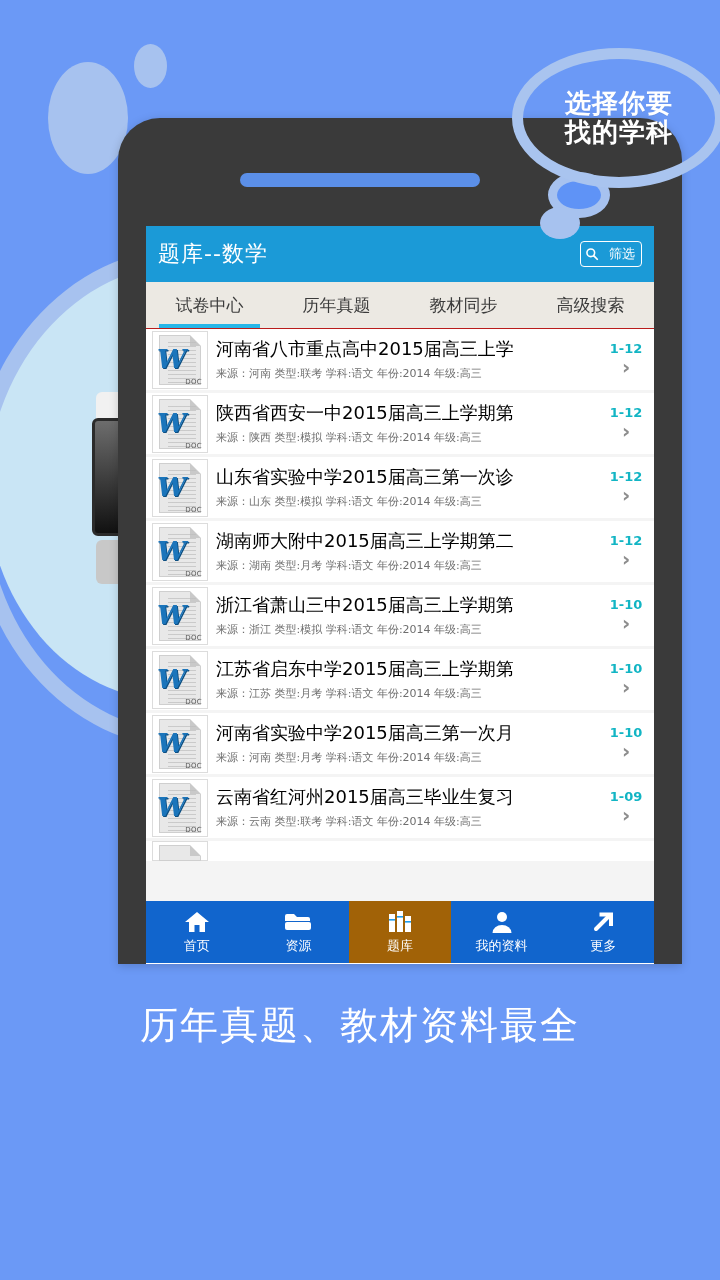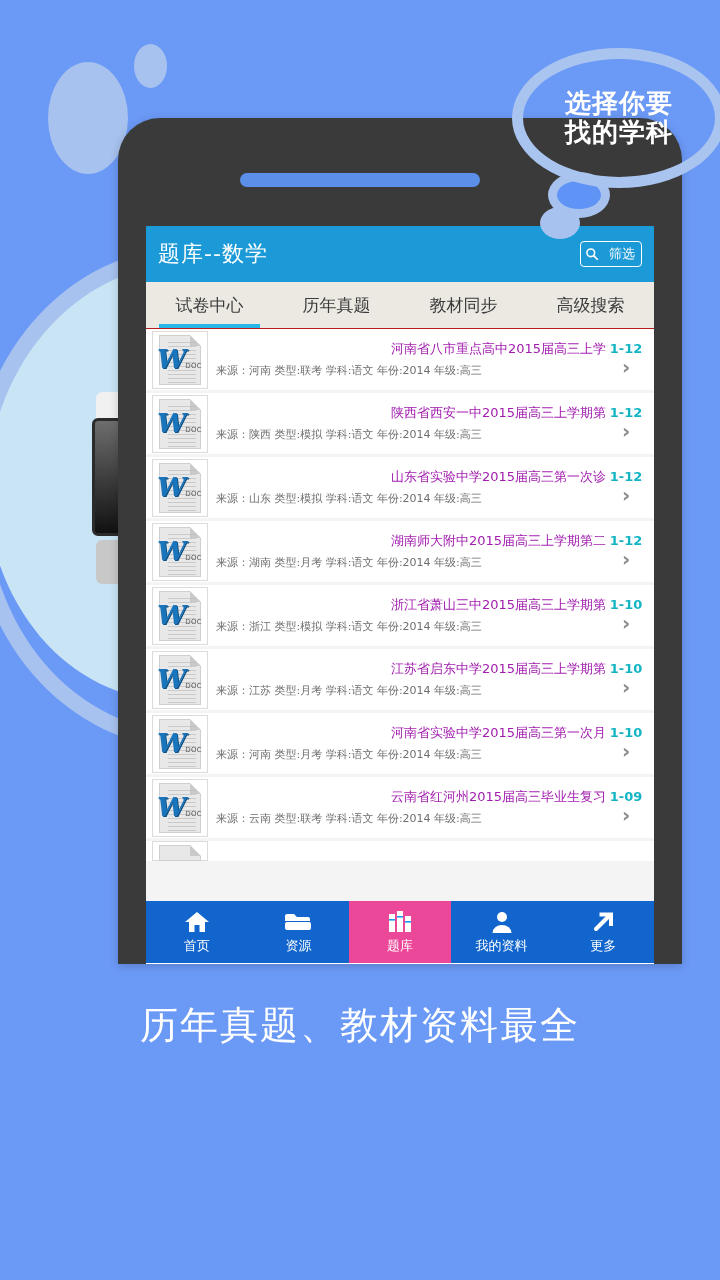--- a/index.html
+++ b/index.html
@@ -64,33 +64,33 @@
             border:1px solid #dcdcdc;background:#ffffff;box-sizing:border-box;margin-right:6px;}
   .doc-page{position:absolute;left:6px;top:3px;width:42px;height:50px;background:#e8e8e8;
             border:1px solid #cfcfcf;box-sizing:border-box;}
   .doc-page::before{content:"";position:absolute;right:-1px;top:-1px;border-width:0 11px 11px 0;
             border-style:solid;border-color:#ffffff #ffffff #c9c9c9 #c9c9c9;}
   .doc-lines{position:absolute;left:8px;top:6px;right:4px;height:42px;
              background:repeating-linear-gradient(#bdbdbd 0 1px,transparent 1px 4px);opacity:.7;}
   .doc-w{position:absolute;left:4px;top:12px;font-size:26px;font-weight:bold;color:#1b75bb;
          font-style:italic;font-family:"DejaVu Serif","Liberation Serif",serif;
          text-shadow:1px 1px 0 #0d4f82;}
-  .doc-tag{position:absolute;right:5px;bottom:18px;font-size:7px;color:#5b5b5b;letter-spacing:.3px;}
+  .doc-tag{position:absolute;right:5px;bottom:2px;font-size:7px;color:#5b5b5b;letter-spacing:.3px;}
   .row-body{flex:1;min-width:0;padding-left:2px;}
-  .row-title{font-size:13px;color:#a21caf;white-space:nowrap;overflow:hidden;line-height:1.25;text-align:right;}
+  .row-title{font-size:18px;color:#000000;white-space:nowrap;overflow:hidden;line-height:1.25;}
   .row-meta{font-size:11px;color:#6e6e6e;margin-top:5px;white-space:nowrap;overflow:hidden;}
   .row-right{flex:0 0 40px;display:flex;flex-direction:column;align-items:center;justify-content:center;}
   .row-date{font-size:13px;font-weight:bold;color:#12b5c4;line-height:1;}
   .row-chev{color:#8d8d8d;font-size:20px;font-weight:bold;line-height:1;margin-top:2px;}
 
   
   .bottom-nav{display:flex;height:62px;background:#1165cd;}
   .nav-item{flex:1;display:flex;flex-direction:column;align-items:center;justify-content:center;
             color:#ffffff;gap:3px;}
-  .nav-item.active{background:#ec4899;}
+  .nav-item.active{background:#a16207;}
   .nav-label{font-size:13px;font-family:Liberation Serif, serif;}
   .nav-ico{height:24px;display:flex;align-items:center;justify-content:center;}
   .nav-ico svg{display:block;}
 
   
   .caption{position:absolute;left:0;right:0;top:1000px;text-align:center;
            color:#ffffff;font-size:38px;letter-spacing:2px;}
 </style>
 </head>
 <body>

